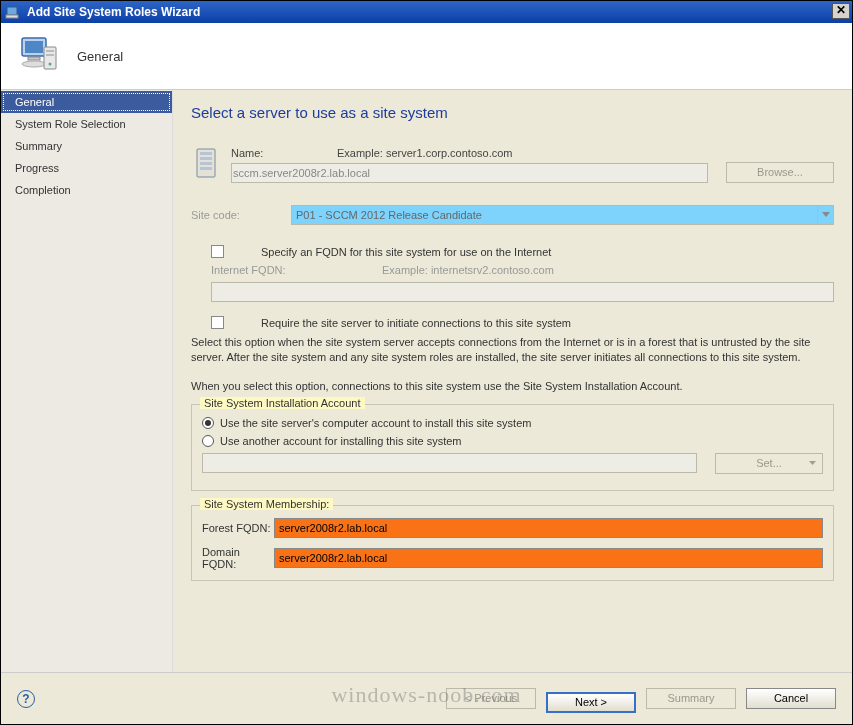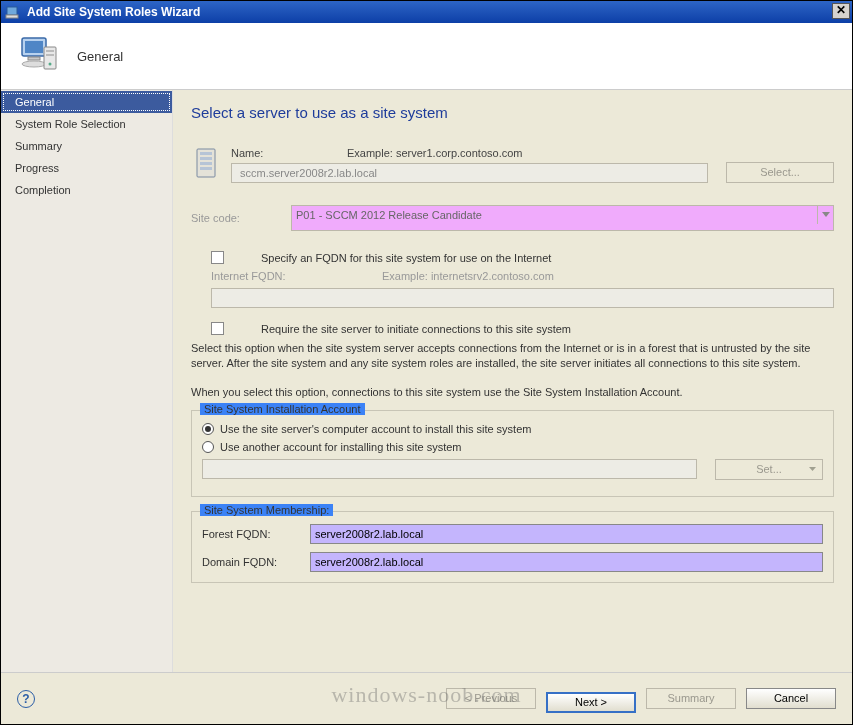--- a/index.html
+++ b/index.html
@@ -19,52 +19,52 @@
   .sidebar { width:172px; background:#EDEAE3; border-right:1px solid #ddd; font-size:11px; padding-top:1px;}
   .sidebar .step { padding:5px 14px; color:#333; cursor:pointer;}
   .sidebar .step.active { background:#3C5B9E; color:#fff; outline:1px dotted #fff; outline-offset:-3px;}
   .content { flex:1; background:#ECE9D8; padding:14px 18px 8px 18px; overflow:hidden; font-size:11px; color:#333; position:relative;}
   .content-title { color:#1E3C9B; font-size:15px; margin-bottom:26px; }
   
   .field-row { display:flex; align-items:center; margin-bottom:6px; }
   .label-col { width:128px; color:#444; }
   .grey-label { color:#999; }
   .example-text { color:#444; }
-  .input-flat { flex:1; height:20px; border:1px solid #bcb8aa; background:#EDECE5; padding:0 8px; font-size:11px; line-height:18px; color:#555; }
+  .input-flat { flex:1; height:20px; border:1px solid #bcb8aa; background:#EDECE5; padding:0 1px; font-size:11px; line-height:18px; color:#555; }
   .input-flat.disabled { color:#888; background:#EDECE5;}
-  .input-white { flex:1; height:20px; border:1px solid #888; background:#c4b5fd; padding:0 4px; font-size:11px; line-height:18px; color:#000;}
+  .input-white { flex:1; height:20px; border:1px solid #888; background:#f97316; padding:0 4px; font-size:11px; line-height:18px; color:#000;}
   .btn { height:21px; font-size:11px; border:1px solid #888; background:linear-gradient(#fff,#E1DECF); padding:0 10px; min-width:90px; text-align:center; line-height:18px; cursor:pointer;}
   .btn.disabled { color:#9a988e; border-color:#bcb8aa; background:#ECE9D8; cursor:default;}
   .btn.default { border:2px solid #3670c6; line-height:16px;margin-top:8px;}
   .browse-cell { width:108px; margin-left:18px; }
   .server-icon { width:32px; height:34px; margin-right:8px; flex:0 0 auto;}
-  .select-box { flex:1; height:26px; border:1px solid #bcb8aa; background:#f0abfc; position:relative; padding:0 20px 0 4px; font-size:11px; line-height:18px; color:#666;}
+  .select-box { flex:1; height:20px; border:1px solid #bcb8aa; background:#7dd3fc; position:relative; padding:0 20px 0 4px; font-size:11px; line-height:18px; color:#666;}
   .select-box .dd-btn { position:absolute; right:0; top:0; width:16px; height:18px; border-left:1px solid #bcb8aa; display:flex; align-items:center; justify-content:center;}
   .chk { width:13px; height:13px; margin-right:6px; border:1px solid #888; background:#fff; flex:0 0 auto;}
   .radio { width:12px; height:12px; margin-right:6px; border:1px solid #555; border-radius:50%; background:#fff; position:relative; flex:0 0 auto;}
   .radio.checked::after { content:""; position:absolute; width:6px; height:6px; background:#333; border-radius:50%; top:2px; left:2px;}
   .indent2 { padding-left:20px;gap:31px; }
   .desc-text { color:#333; line-height:1.35; margin:4px 0 14px 0;}
   
   .groupbox { border:1px solid #c8c5b6; margin-top:4px; padding:12px 10px 10px 10px; position:relative; }
-  .groupbox .legend { position:absolute; top:-8px; left:8px; background:#3b82f6; padding:0 4px; color:#333;}
+  .groupbox .legend { position:absolute; top:-8px; left:8px; background:#fef9c3; padding:0 4px; color:#333;}
   .membership-row { display:flex; align-items:center; margin-bottom:8px; }
-  .membership-row .mlabel { width:108px; }
+  .membership-row .mlabel { width:72px; }
   
   .footer-bar { height:52px; border-top:1px solid #ccc; background:#ECE9D8; display:flex; align-items:center; padding:0 16px; }
   .help-icon { width:18px; height:18px; border-radius:50%; border:1px solid #2b5ea7; color:#2b5ea7; font-size:12px; text-align:center; line-height:16px; font-weight:bold; cursor:pointer;}
   .footer-spacer { flex:1; }
   .footer-bar .btn { min-width:90px; margin-left:10px; }
   .watermark { position:absolute; left:50%; transform:translateX(-50%); bottom:16px; font-size:22px; color:rgba(100,100,100,0.38); letter-spacing:1px; font-family: Georgia, "Times New Roman", serif; pointer-events:none; }
   .vspace { height:14px; }
   svg { display:block; }
   .name-icon-row { display:flex; align-items:flex-start; margin-bottom:2px;}
   .name-icon-row .right-side { flex:1; }
   .name-line { display:flex; align-items:center; margin-bottom:3px; }
-  .name-line .label-col { width:116px; }
+  .name-line .label-col { width:106px; }
 </style>
 </head>
 <body>
 
 <div class="window">
 
   <div class="titlebar">
     <span class="sysicon">
       <svg width="16" height="16" viewBox="0 0 16 16">
         <rect x="2" y="3" width="10" height="8" fill="#6fa8dc" stroke="#2a5a9a"></rect>
@@ -117,21 +117,21 @@
           </svg>
         </span>
         <div class="right-side">
           <div class="name-line">
             <span class="label-col">Name:</span>
             <span class="example-text">Example: server1.corp.contoso.com</span>
           </div>
           <div class="field-row">
             <div class="input-flat disabled">sccm.server2008r2.lab.local</div>
             <div class="browse-cell">
-              <div class="btn disabled">Select...</div>
+              <div class="btn disabled">Browse...</div>
             </div>
           </div>
         </div>
       </div>
 
       <div class="vspace"></div>
 
       <div class="field-row">
         <span style="width:100px" class="grey-label">Site code:</span>
         <div class="select-box">

